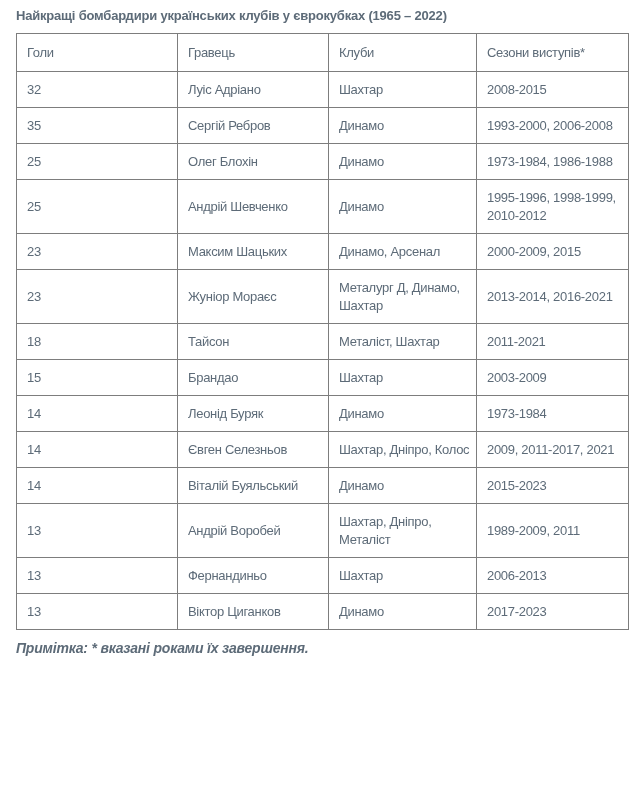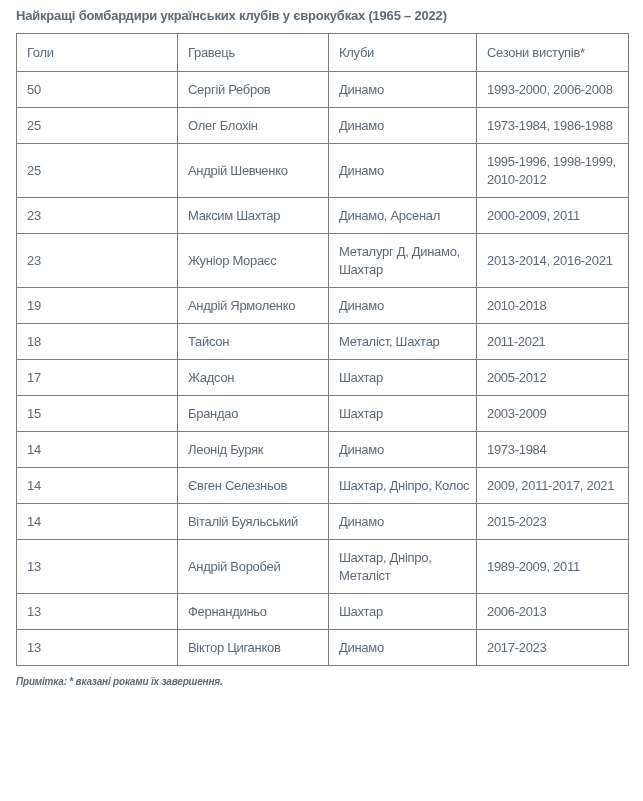--- a/index.html
+++ b/index.html
@@ -44,21 +44,21 @@
     overflow:hidden;
   }
   table.scorers th{
     height:20px;
   }
   table.scorers td{
     height:18px;
   }
   .footnote{
     margin:10px 0 12px 0;
-    font-size:10px;
+    font-size:14px;
     font-weight:bold;
     font-style:italic;
     color:var(--text);
     letter-spacing:-0.2px;
   }
 </style>
 </head>
 <body>
 
 <div class="page">
@@ -74,23 +74,29 @@
     </colgroup>
     <thead>
       <tr>
         <th>Голи</th>
         <th>Гравець</th>
         <th>Клуби</th>
         <th>Сезони виступів*</th>
       </tr>
     </thead>
     <tbody>
+  <tr>
+    <td>32</td>
+    <td>Луіс Адріано</td>
+    <td>Шахтар</td>
+    <td>2008-2015</td>
+  </tr>
 
   <tr>
-    <td>50</td>
+    <td>35</td>
     <td>Сергій Ребров</td>
     <td>Динамо</td>
     <td>1993-2000, 2006-2008</td>
   </tr>
 
   <tr>
     <td>25</td>
     <td>Олег Блохін</td>
     <td>Динамо</td>
     <td>1973-1984, 1986-1988</td>
@@ -98,53 +104,41 @@
 
   <tr>
     <td>25</td>
     <td>Андрій Шевченко</td>
     <td>Динамо</td>
     <td>1995-1996, 1998-1999, 2010-2012</td>
   </tr>
 
   <tr>
     <td>23</td>
-    <td>Максим Шахтар</td>
+    <td>Максим Шацьких</td>
     <td>Динамо, Арсенал</td>
-    <td>2000-2009, 2011</td>
+    <td>2000-2009, 2015</td>
   </tr>
 
   <tr>
     <td>23</td>
     <td>Жуніор Мораєс</td>
     <td>Металург Д, Динамо, Шахтар</td>
     <td>2013-2014, 2016-2021</td>
   </tr>
 
 
-  <tr>
-    <td>19</td>
-    <td>Андрій Ярмоленко</td>
-    <td>Динамо</td>
-    <td>2010-2018</td>
-  </tr>
 
   <tr>
     <td>18</td>
     <td>Тайсон</td>
     <td>Металіст, Шахтар</td>
     <td>2011-2021</td>
   </tr>
 
-  <tr>
-    <td>17</td>
-    <td>Жадсон</td>
-    <td>Шахтар</td>
-    <td>2005-2012</td>
-  </tr>
 
 
   <tr>
     <td>15</td>
     <td>Брандао</td>
     <td>Шахтар</td>
     <td>2003-2009</td>
   </tr>
 
   <tr>

